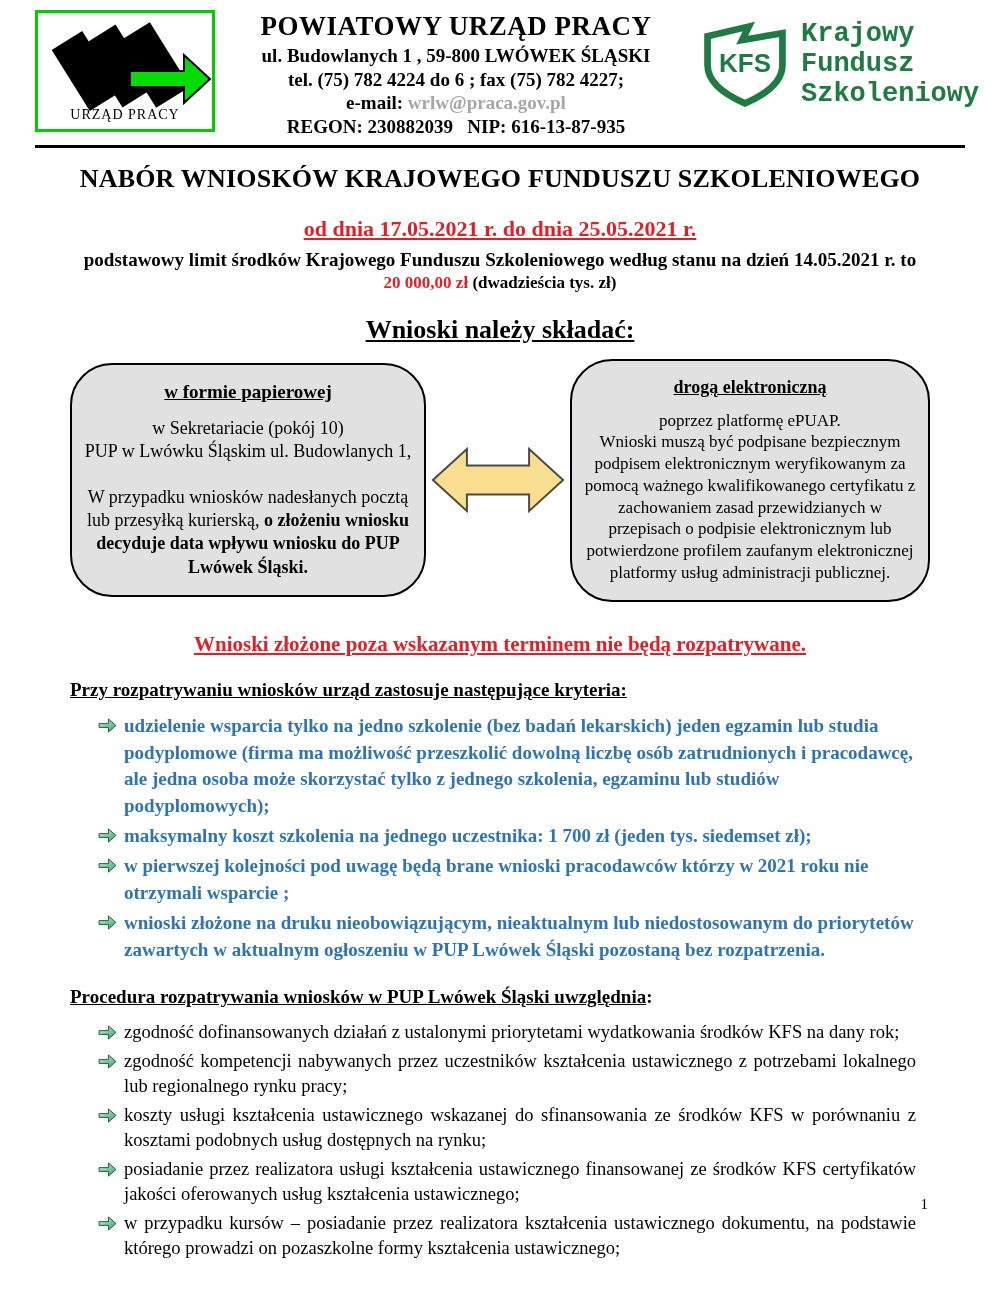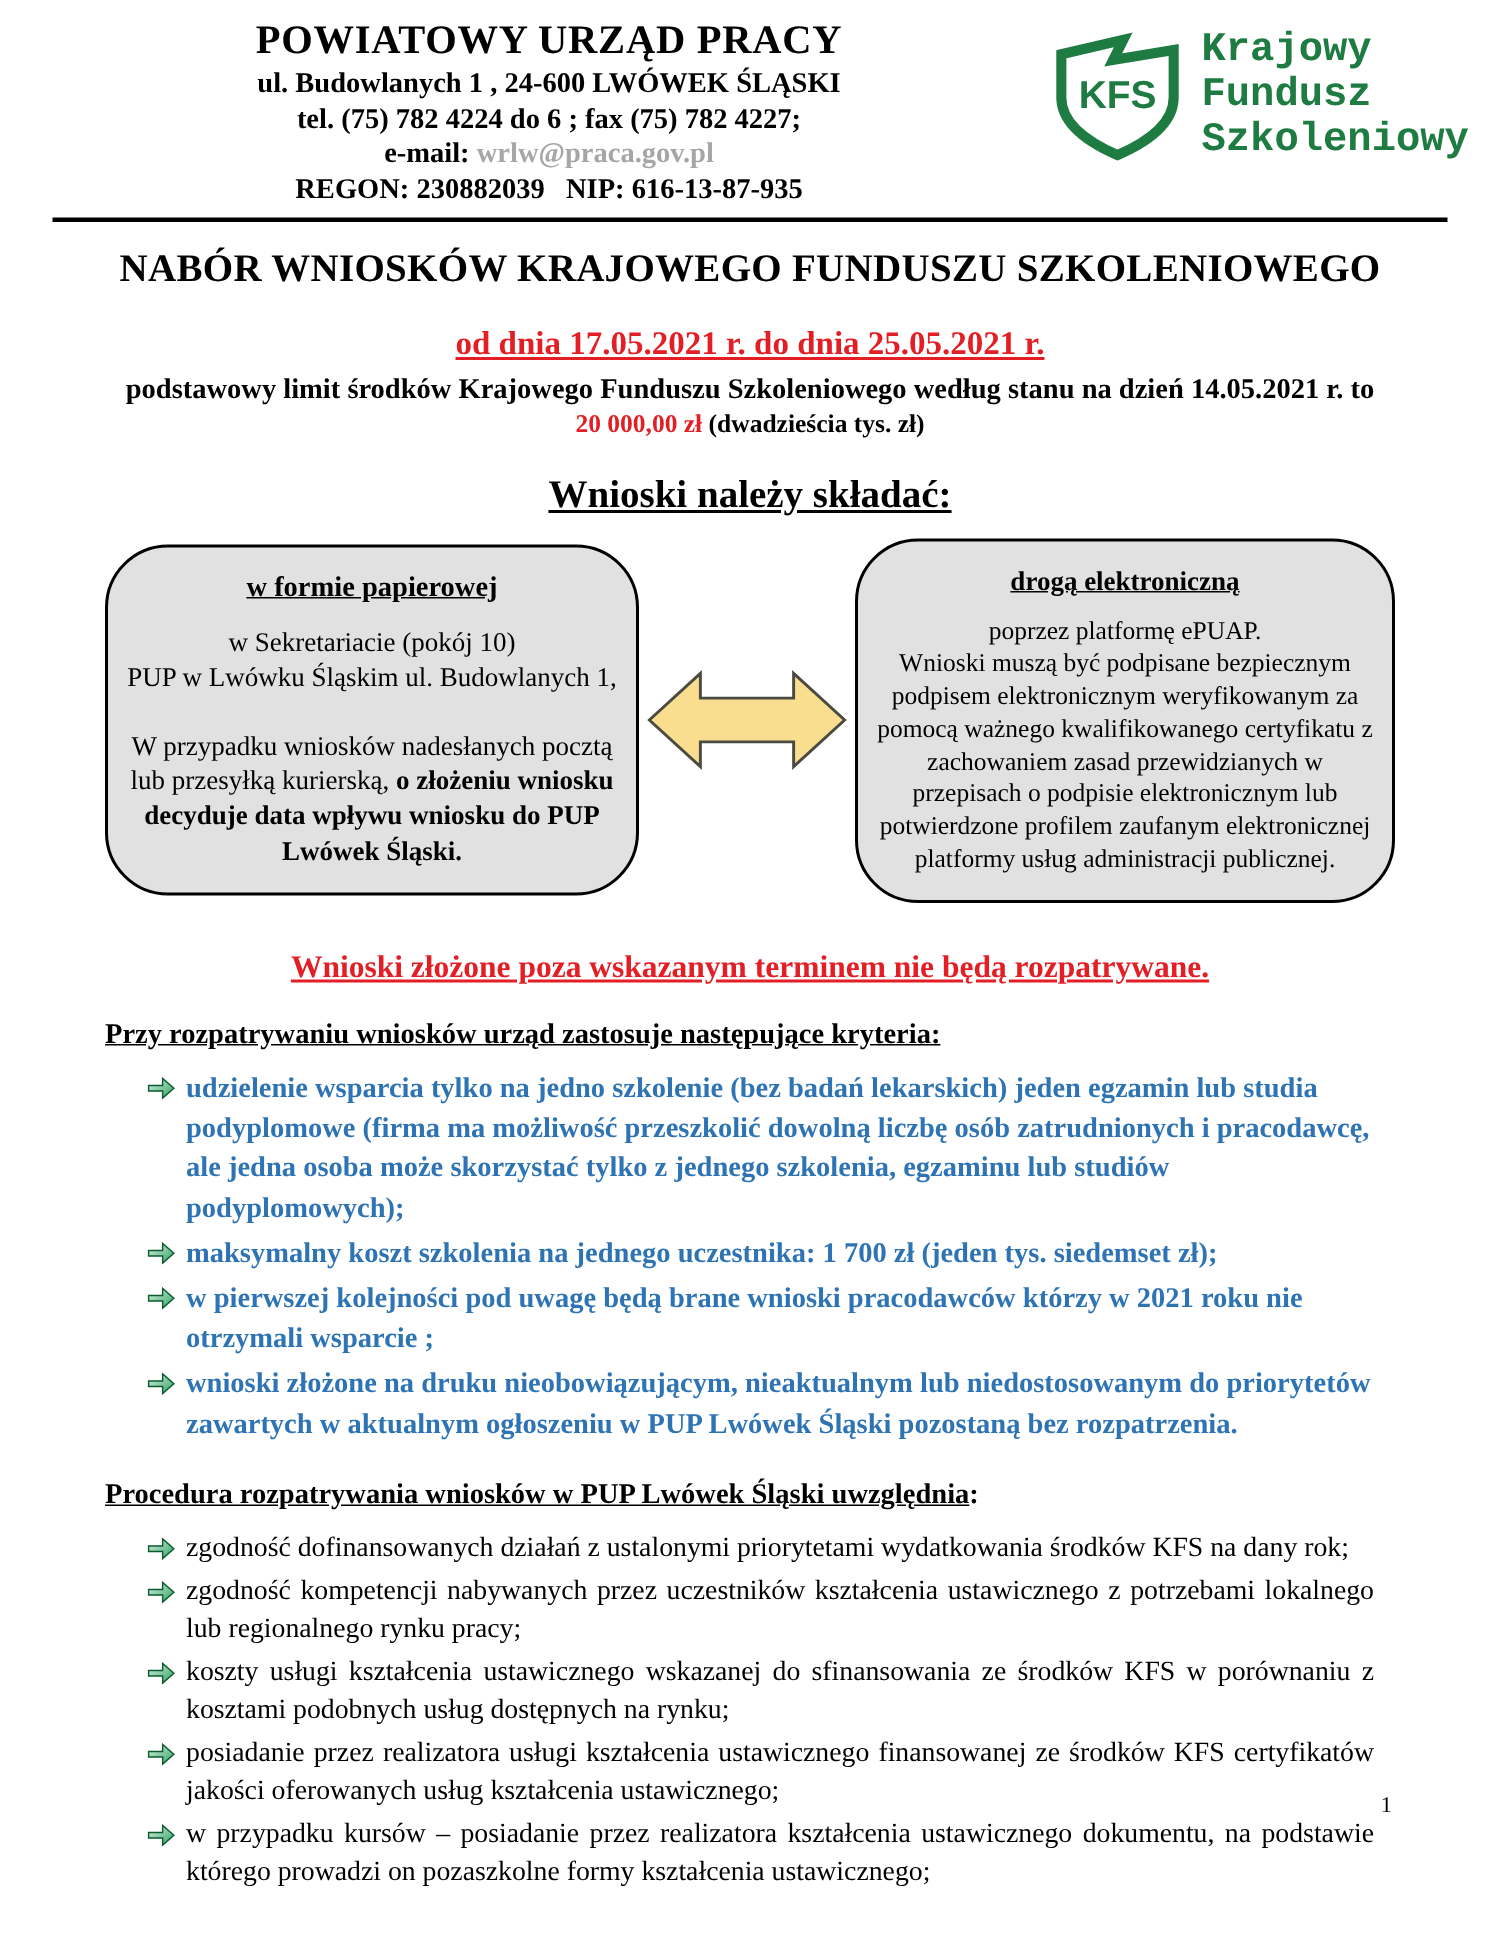--- a/index.html
+++ b/index.html
@@ -132,24 +132,33 @@
       <stop offset="0" stop-color="#d9f2e4"></stop>
       <stop offset="1" stop-color="#2fa162"></stop>
     </linearGradient>
   </defs>
 </svg>
 
 <div class="page">
 
   <div class="header">
 
+    <div class="pup-logo">
+      <svg viewBox="0 0 174 116" width="174" height="116">
+        <rect x="30" y="22" width="36" height="72" transform="rotate(-32 48 58)" fill="#000"></rect>
+        <rect x="62" y="16" width="38" height="74" transform="rotate(-32 81 53)" fill="#000"></rect>
+        <rect x="95" y="14" width="40" height="76" transform="rotate(-32 115 52)" fill="#000"></rect>
+        <polygon points="92,58 146,58 146,42 172,66 146,90 146,74 92,74" fill="#00dd00" stroke="#000" stroke-width="2"></polygon>
+        <text x="87" y="106" text-anchor="middle" font-family="Liberation Serif, serif" font-size="14" letter-spacing="1" fill="#000">URZĄD PRACY</text>
+      </svg>
+    </div>
 
     <div class="office-block">
       <div class="office-name">POWIATOWY URZĄD PRACY</div>
-      <div class="office-line">ul. Budowlanych 1 , 24-600 LWÓWEK ŚLĄSKI</div>
+      <div class="office-line">ul. Budowlanych 1 , 59-800 LWÓWEK ŚLĄSKI</div>
       <div class="office-line">tel. (75) 782 4224 do 6 ; fax (75) 782 4227;</div>
       <div class="office-line">
         <span>e-mail: </span><a href="#" class="office-email-link">wrlw@praca.gov.pl</a>
       </div>
       <div class="office-line">REGON: 230882039&nbsp;&nbsp; NIP: 616-13-87-935</div>
     </div>
 
     <div class="kfs-logo">
       <svg class="kfs-shield" viewBox="0 0 100 100">
         <path d="M 11,21 L 54,11 L 47,25 L 89,18 L 89,51 C 89,68 73,81 50,91 C 27,81 11,68 11,51 Z" fill="#ffffff" stroke="#1e7b41" stroke-width="7" stroke-linejoin="miter"></path>

